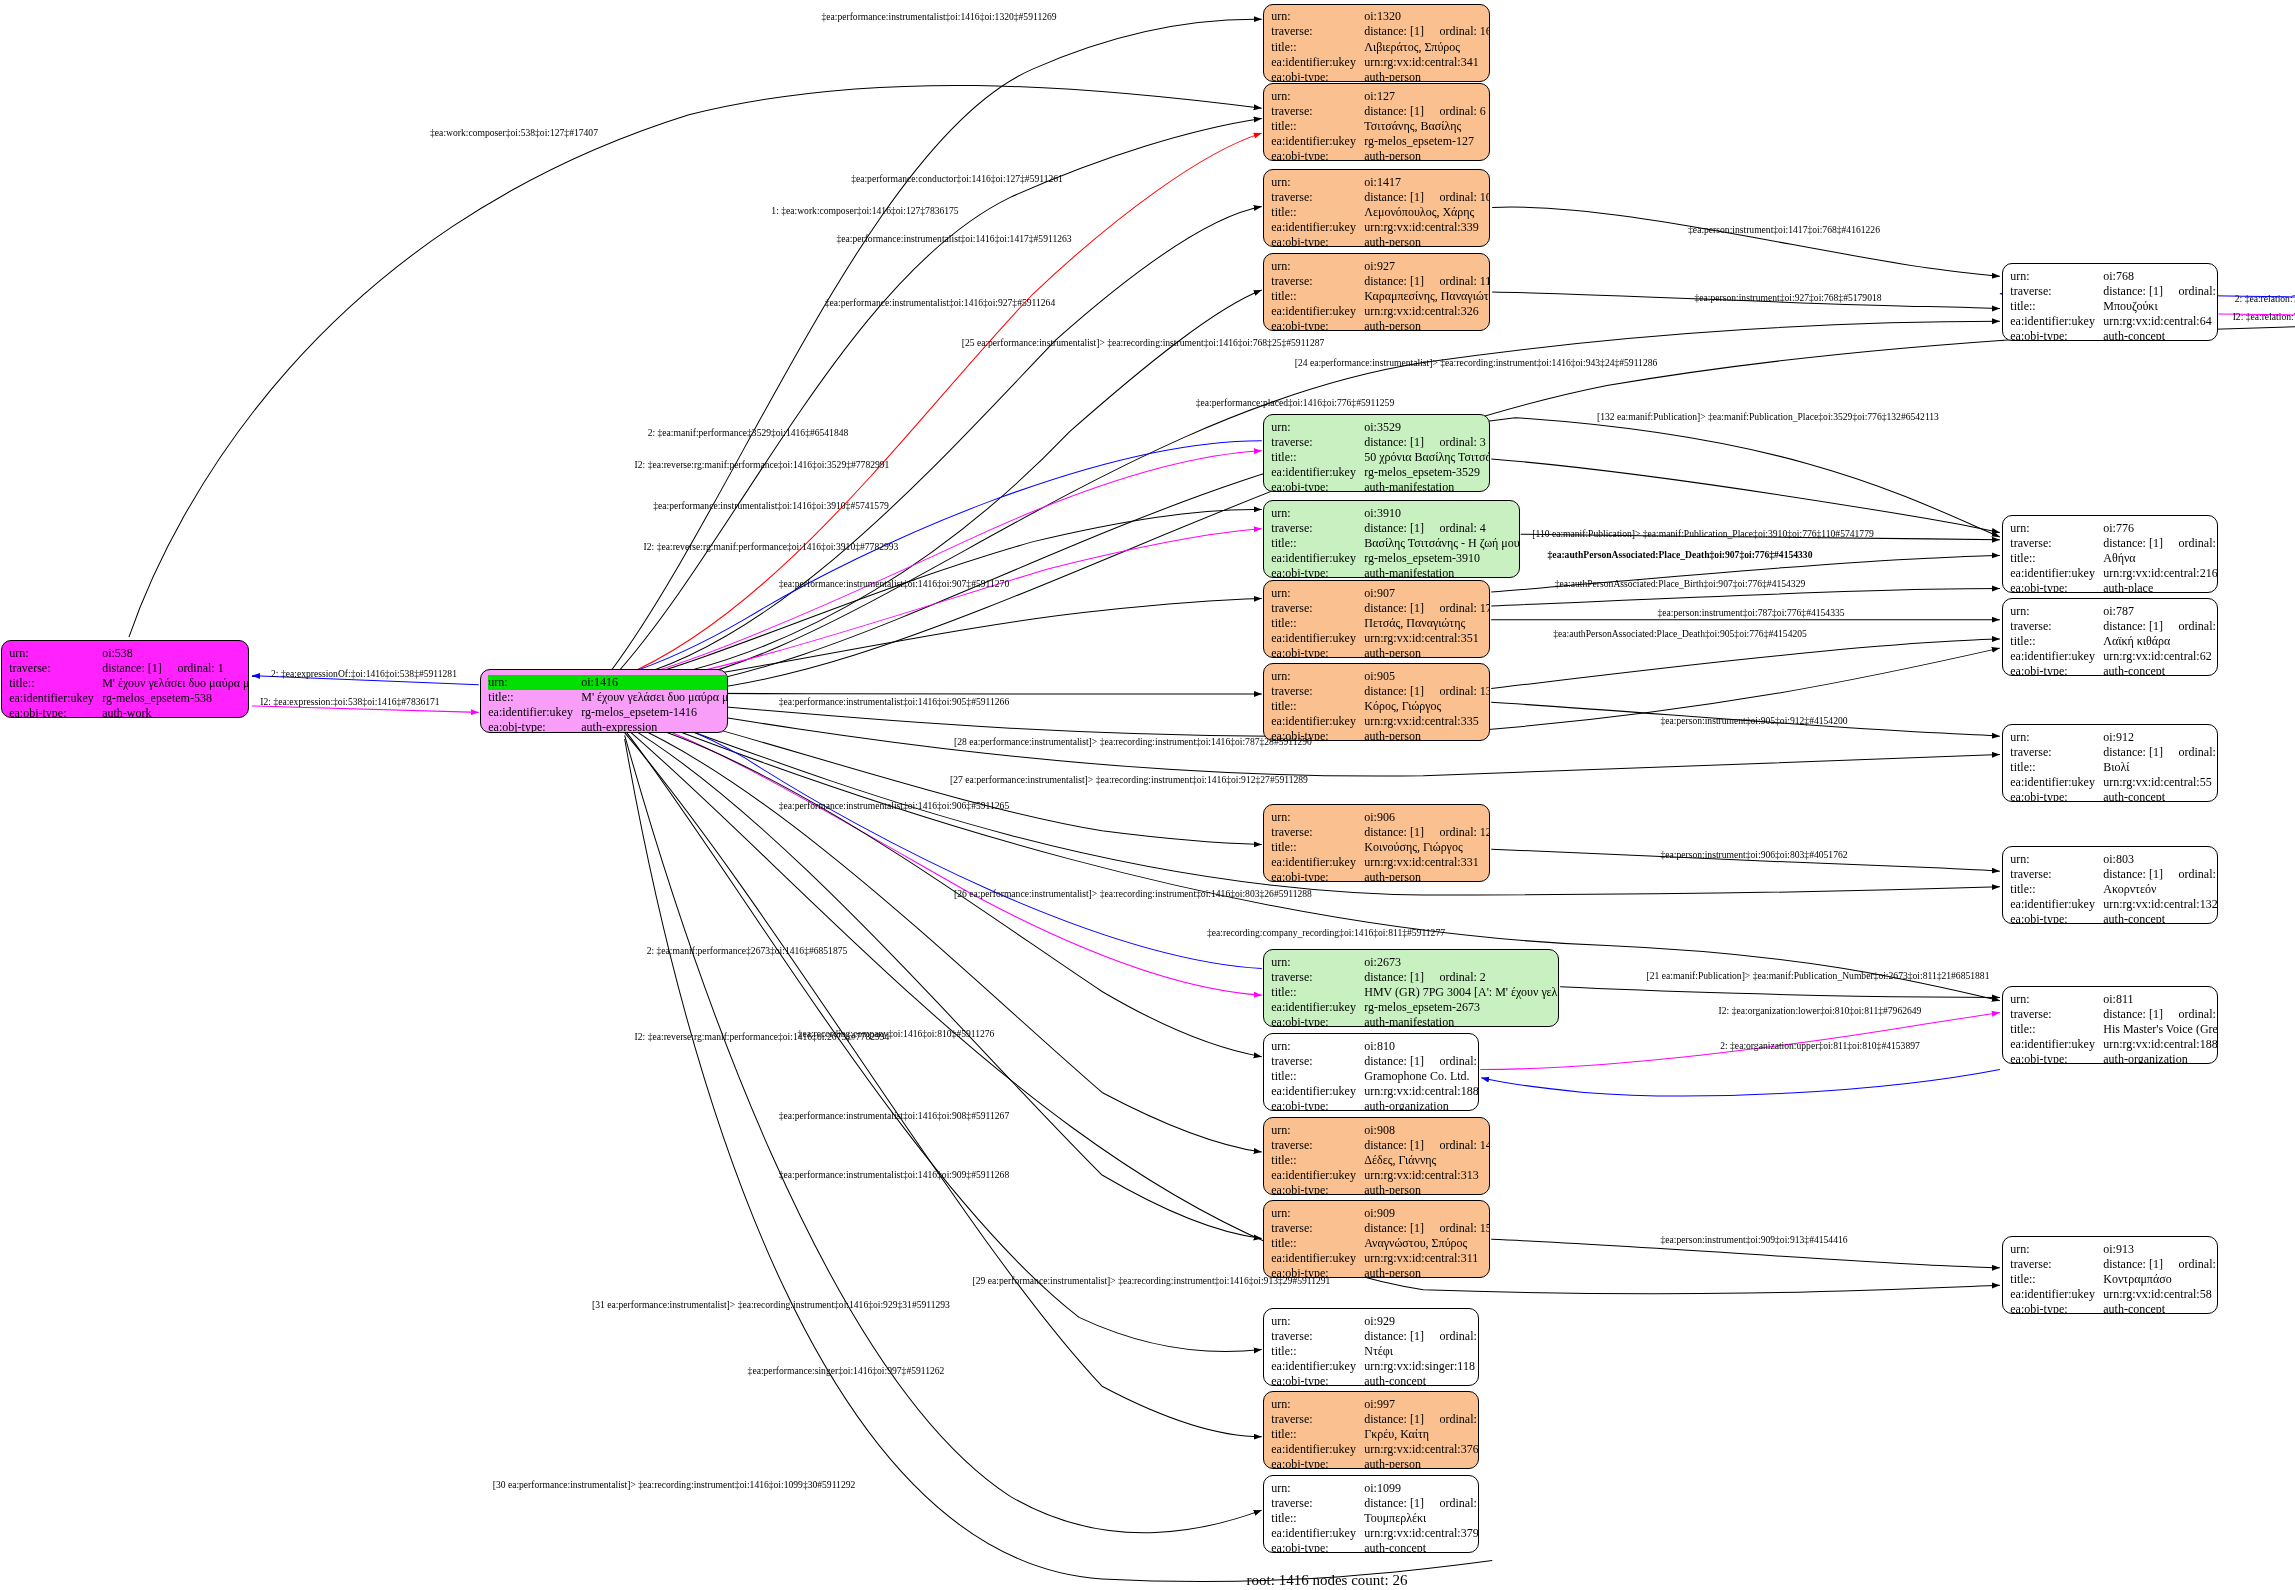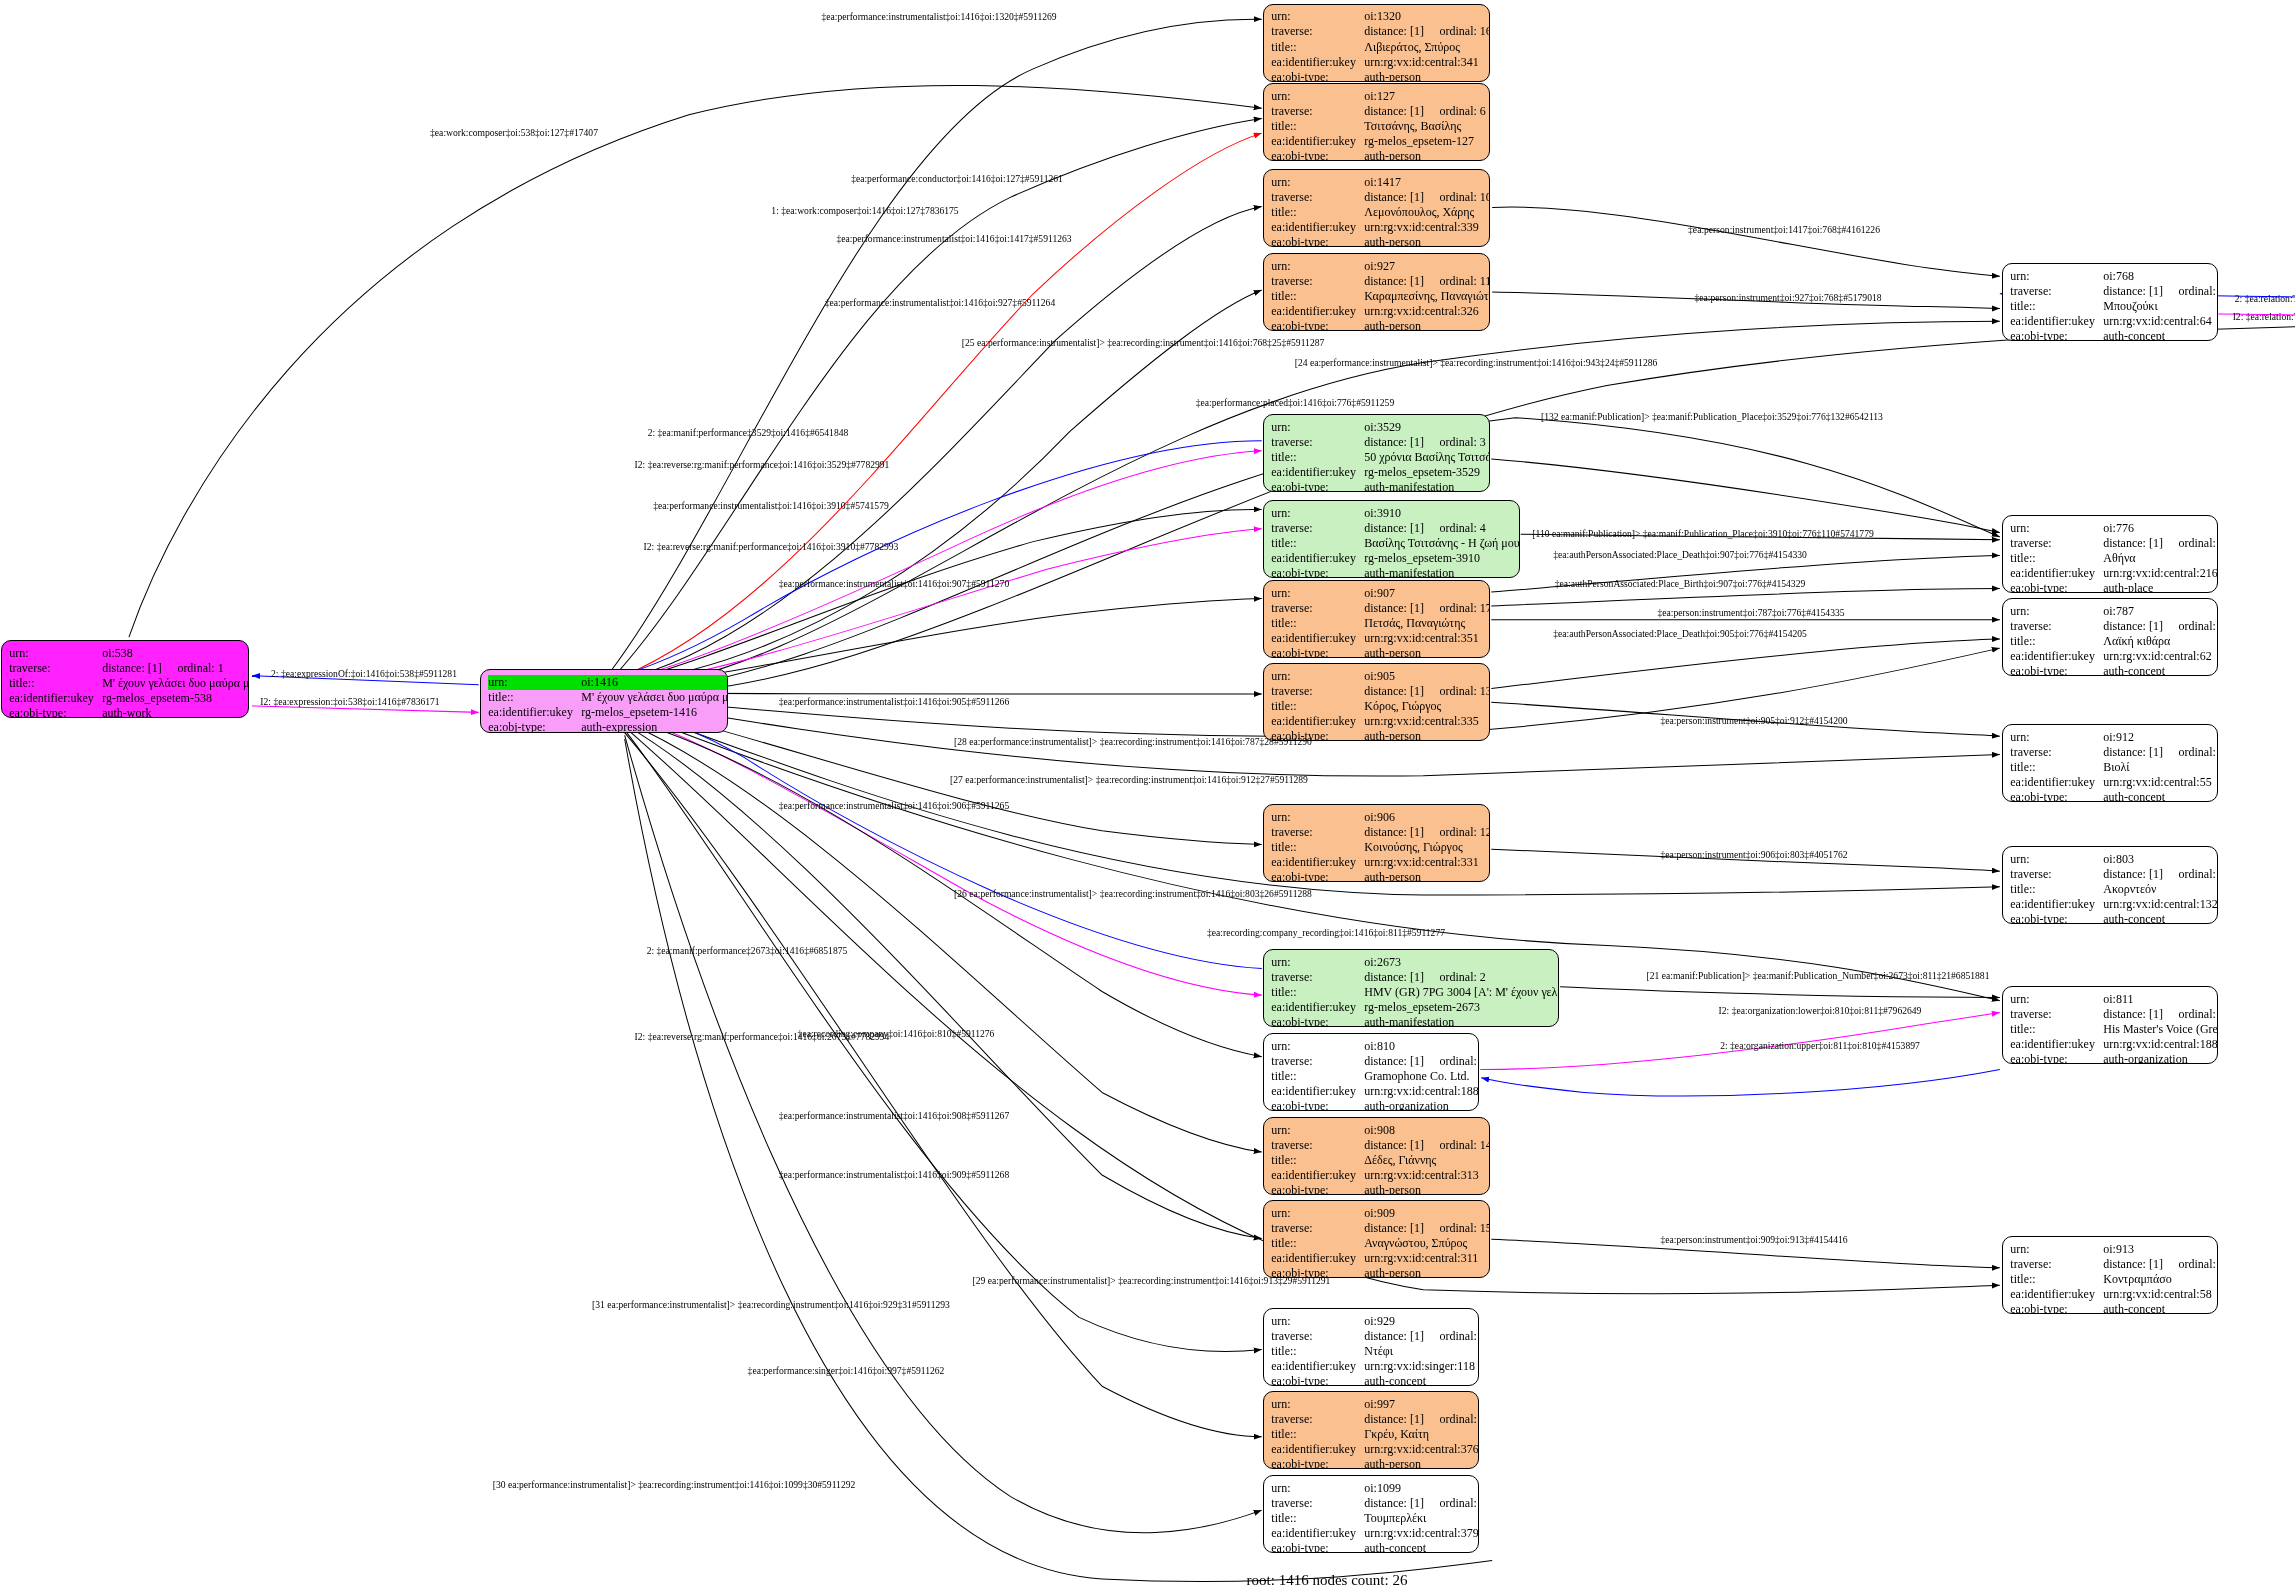--- a/index.html
+++ b/index.html
@@ -756,23 +756,23 @@
       <div class="elabel" style="left: 1788px; top: 298px;">‡ea:person:instrument‡oi:927‡oi:768‡#5179018</div>
       <div class="elabel" style="left: 1143px; top: 343px;">[25 ea:performance:instrumentalist]&gt; ‡ea:recording:instrument‡oi:1416‡oi:768‡25‡#5911287</div>
       <div class="elabel" style="left: 1476px; top: 363px;">[24 ea:performance:instrumentalist]&gt; ‡ea:recording:instrument‡oi:1416‡oi:943‡24‡#5911286</div>
       <div class="elabel" style="left: 2351px; top: 299px;">2: ‡ea:relation:TermOtherBroader‡oi:943‡oi:768‡#4155044</div>
       <div class="elabel" style="left: 2351px; top: 317px;">I2: ‡ea:relation:TermOtherNarrower‡oi:768‡oi:943‡7937738</div>
       <div class="elabel" style="left: 1295px; top: 403px;">‡ea:performance:placed‡oi:1416‡oi:776‡#5911259</div>
       <div class="elabel" style="left: 748px; top: 422px; margin-top: 11px;">2: ‡ea:manif:performance‡3529‡oi:1416‡#6541848</div>
       <div class="elabel" style="left: 762px; top: 465px;">I2: ‡ea:reverse:rg:manif:performance‡oi:1416‡oi:3529‡#7782991</div>
       <div class="elabel" style="left: 771px; top: 506px;">‡ea:performance:instrumentalist‡oi:1416‡oi:3910‡#5741579</div>
       <div class="elabel" style="left: 771px; top: 547px;">I2: ‡ea:reverse:rg:manif:performance‡oi:1416‡oi:3910‡#7782993</div>
-      <div class="elabel" style="left: 1712px; top: 417px; text-align: right;">[132 ea:manif:Publication]&gt; ‡ea:manif:Publication_Place‡oi:3529‡oi:776‡132#6542113</div>
+      <div class="elabel" style="left: 1768px; top: 417px; text-align: right;">[132 ea:manif:Publication]&gt; ‡ea:manif:Publication_Place‡oi:3529‡oi:776‡132#6542113</div>
       <div class="elabel" style="left: 1703px; top: 534px;">[110 ea:manif:Publication]&gt; ‡ea:manif:Publication_Place‡oi:3910‡oi:776‡110#5741779</div>
-      <div class="elabel" style="left: 1680px; top: 555px;">‡ea:authPersonAssociated:Place_Death‡oi:907‡oi:776‡#4154330</div>
+      <div class="elabel" style="left: 1680px; top: 555px; font-weight: bold;">‡ea:authPersonAssociated:Place_Death‡oi:907‡oi:776‡#4154330</div>
       <div class="elabel" style="left: 1680px; top: 584px;">‡ea:authPersonAssociated:Place_Birth‡oi:907‡oi:776‡#4154329</div>
       <div class="elabel" style="left: 894px; top: 584px;">‡ea:performance:instrumentalist‡oi:1416‡oi:907‡#5911270</div>
       <div class="elabel" style="left: 1751px; top: 613px;">‡ea:person:instrument‡oi:787‡oi:776‡#4154335</div>
       <div class="elabel" style="left: 1680px; top: 634px;">‡ea:authPersonAssociated:Place_Death‡oi:905‡oi:776‡#4154205</div>
       <div class="elabel" style="left: 894px; top: 702px;">‡ea:performance:instrumentalist‡oi:1416‡oi:905‡#5911266</div>
       <div class="elabel" style="left: 1754px; top: 721px;">‡ea:person:instrument‡oi:905‡oi:912‡#4154200</div>
       <div class="elabel" style="left: 1133px; top: 742px;">[28 ea:performance:instrumentalist]&gt; ‡ea:recording:instrument‡oi:1416‡oi:787‡28#5911290</div>
       <div class="elabel" style="left: 1129px; top: 780px;">[27 ea:performance:instrumentalist]&gt; ‡ea:recording:instrument‡oi:1416‡oi:912‡27#5911289</div>
       <div class="elabel" style="left: 894px; top: 806px;">‡ea:performance:instrumentalist‡oi:1416‡oi:906‡#5911265</div>
       <div class="elabel" style="left: 1754px; top: 855px;">‡ea:person:instrument‡oi:906‡oi:803‡#4051762</div>

